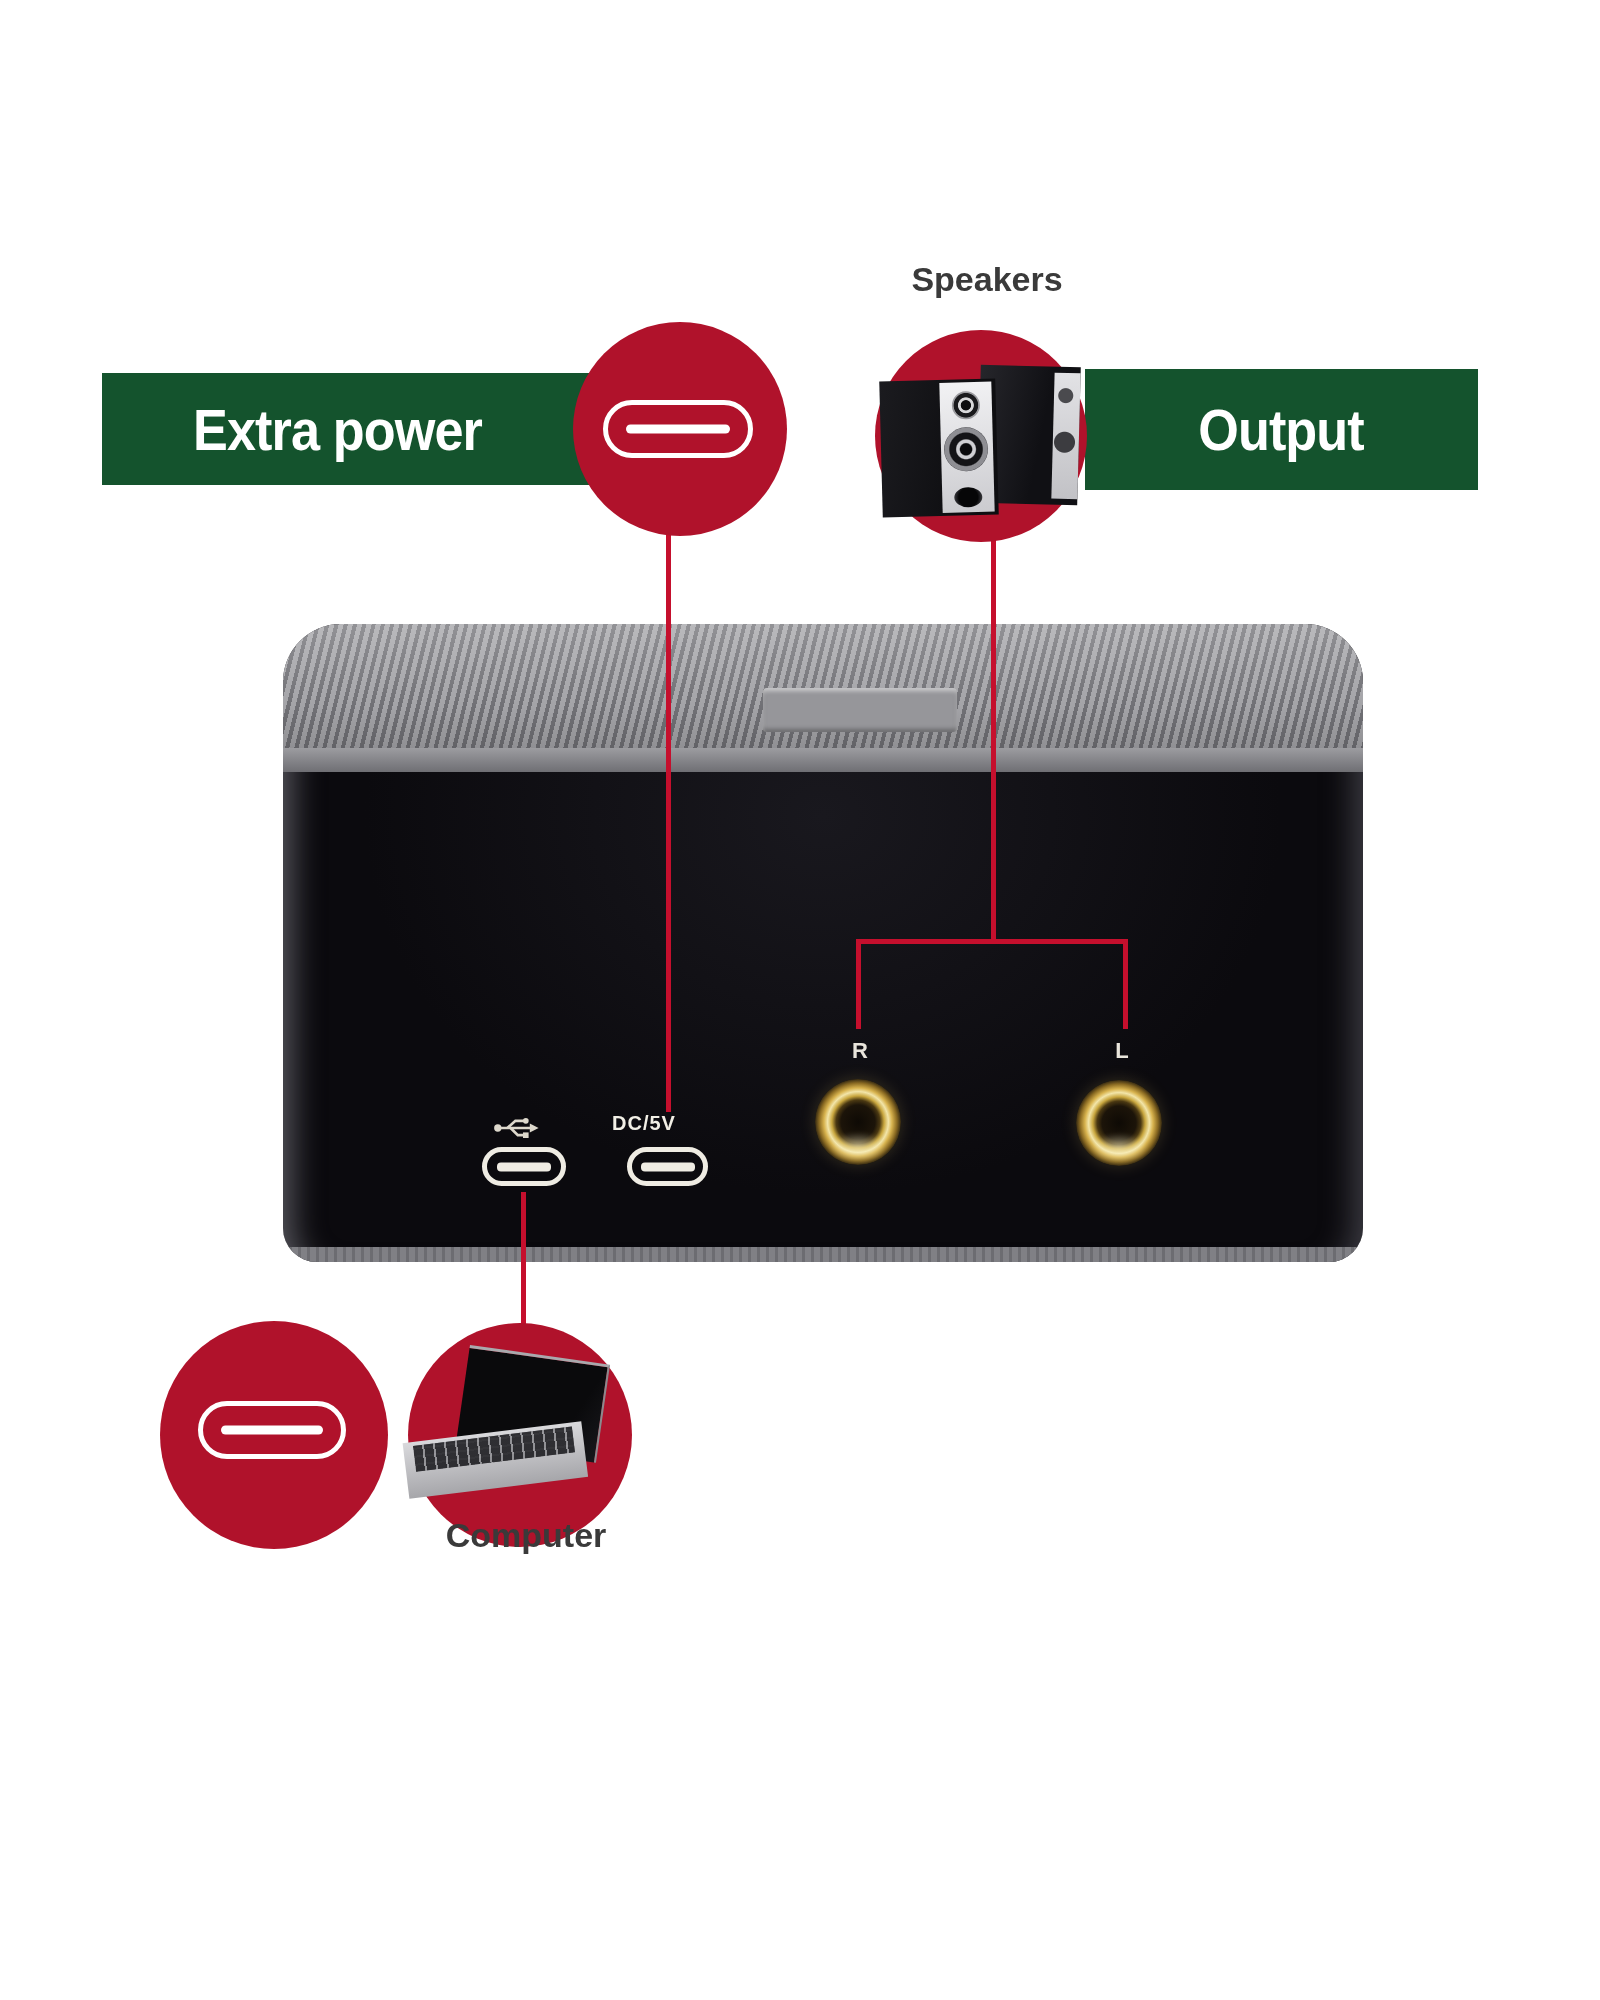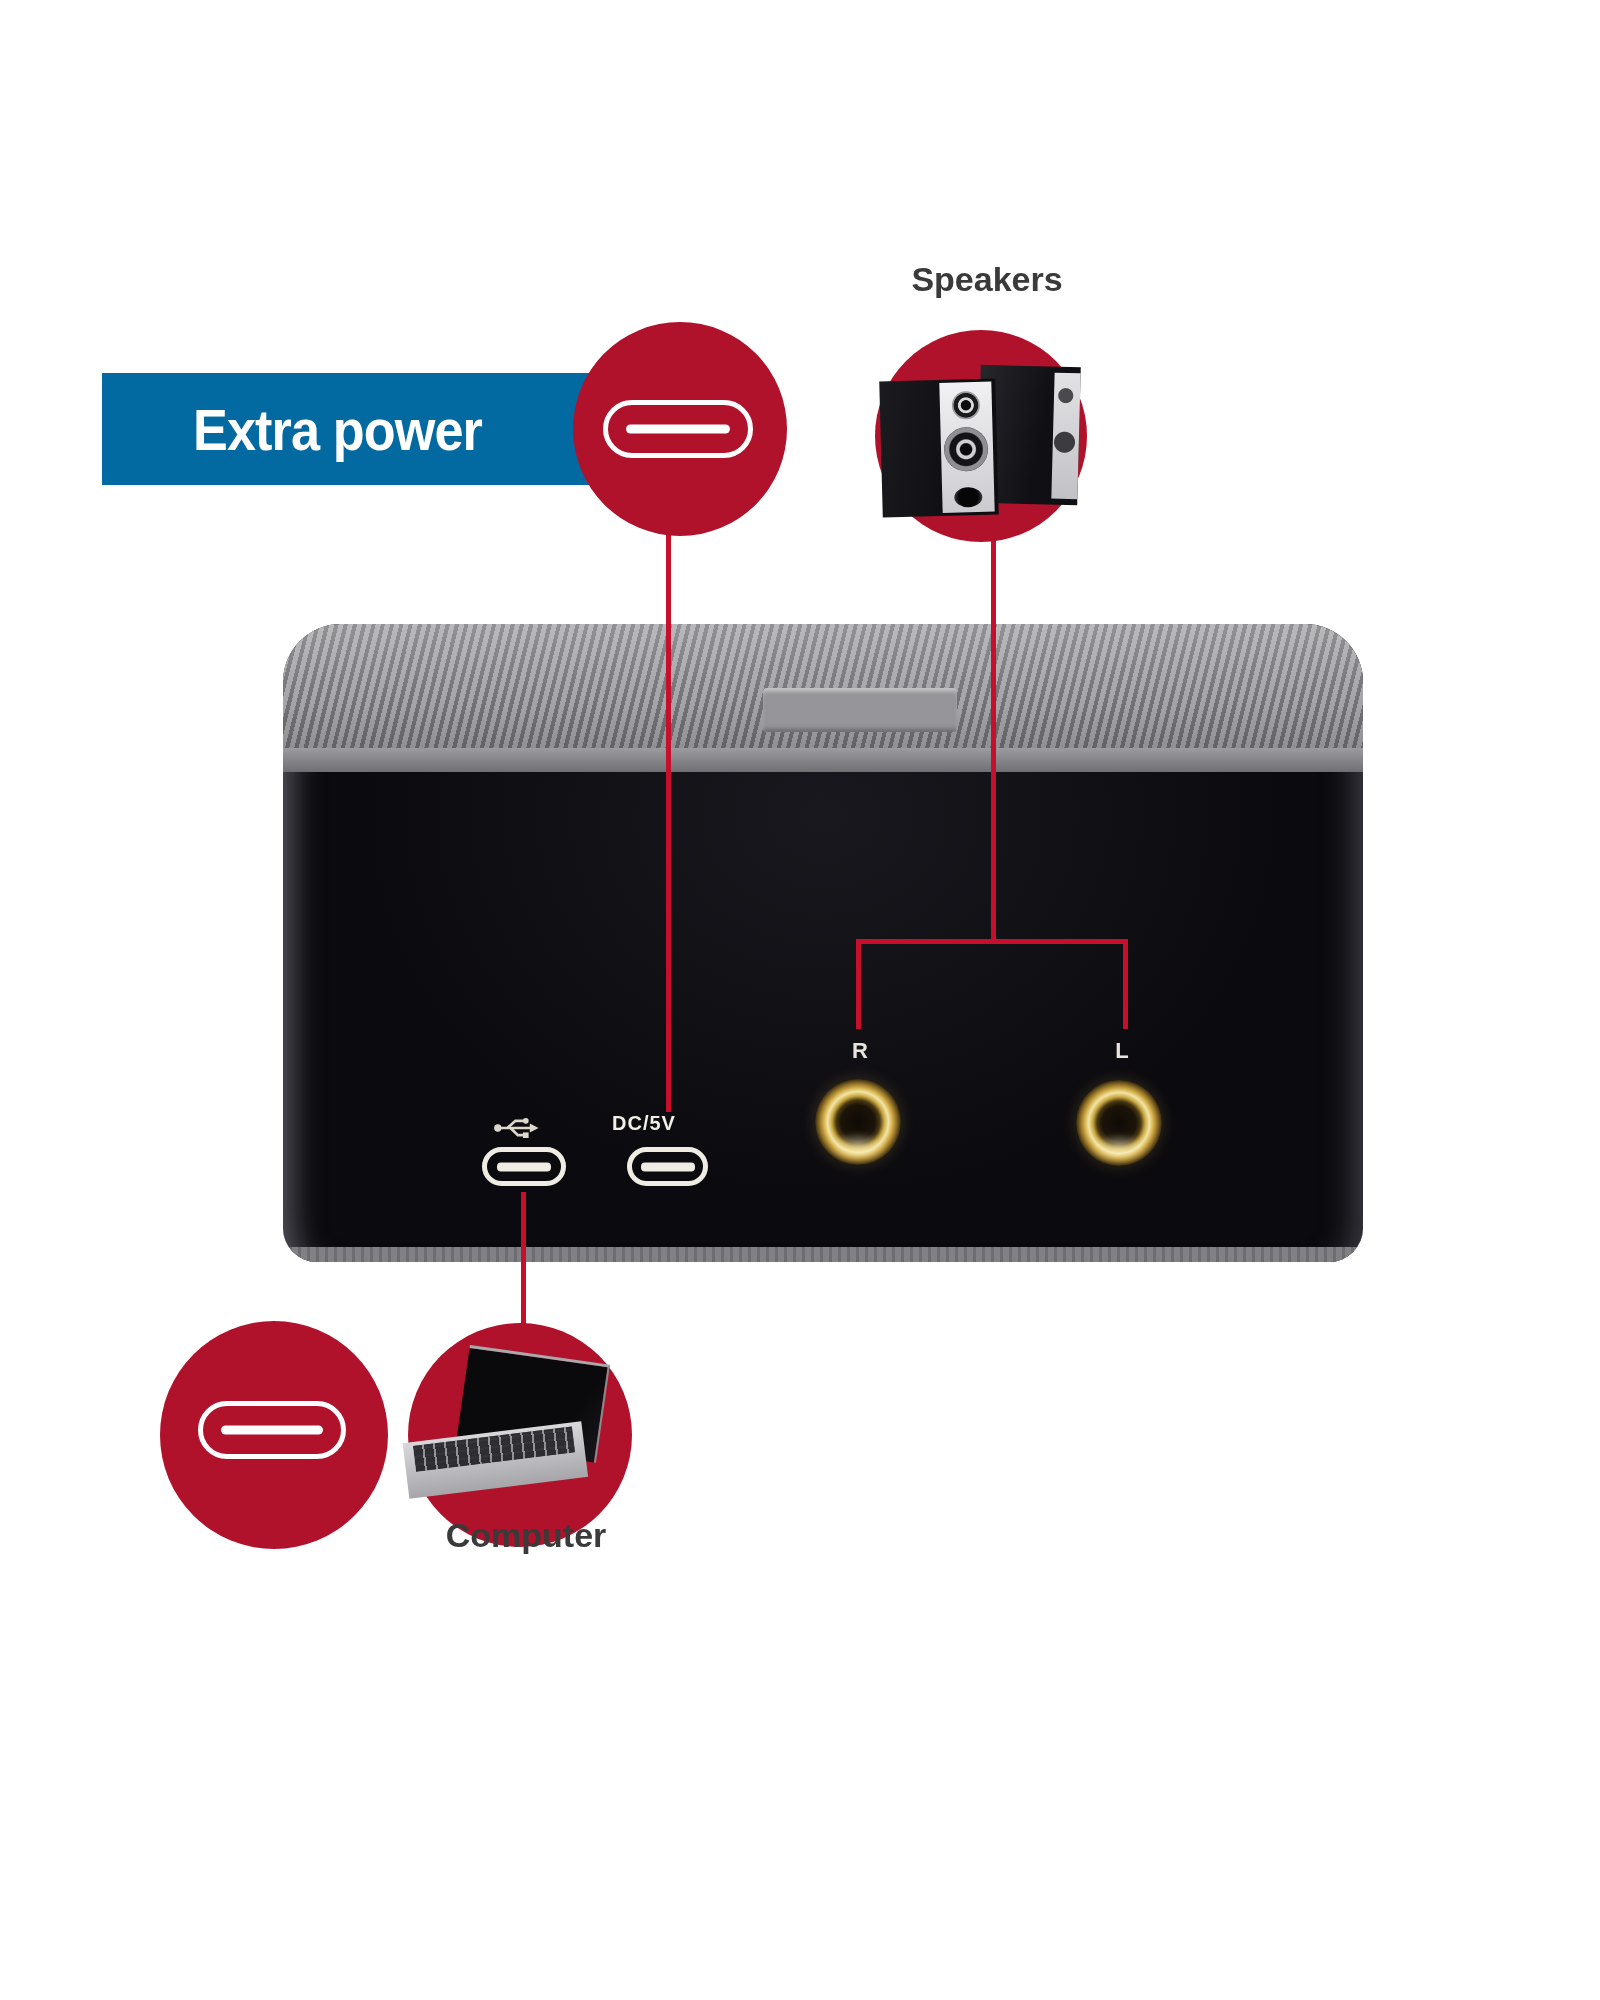--- a/index.html
+++ b/index.html
@@ -2,21 +2,21 @@
 <html><head>
 <meta charset="utf-8">
 <style>
   html,body{margin:0;padding:0;background:#ffffff;}
   *{box-sizing:border-box;}
   #canvas{
     position:relative;width:1600px;height:2000px;background:#ffffff;overflow:hidden;
     font-family:"Liberation Sans", sans-serif;
   }
   
-  .banner{position:absolute;background:#0369a1;z-index:2;display:flex;align-items:center;justify-content:center;}
+  .banner{position:absolute;background:#14532d;z-index:2;display:flex;align-items:center;justify-content:center;}
   .banner .txt{
     color:#ffffff;font-weight:bold;font-size:58px;letter-spacing:-1px;
     transform:scaleX(0.9);transform-origin:center;white-space:nowrap;
   }
   #banner-extra{left:102px;top:373px;width:560px;height:112px;justify-content:flex-start;}
   #banner-extra .txt-wrap{position:absolute;left:0;top:0;width:471px;height:112px;display:flex;align-items:center;justify-content:center;}
   #banner-output{left:1085px;top:369px;width:393px;height:121px;}
   #banner-high{left:560px;top:1372px;width:569px;height:133px;}
   #banner-high .txt-wrap{position:absolute;left:70px;top:0;width:499px;height:133px;display:flex;align-items:center;justify-content:center;}
 
@@ -162,20 +162,23 @@
 
 <div id="canvas">
 
   <div id="label-speakers" class="plain-label">Speakers</div>
 
   <div id="banner-extra" class="banner">
     <div class="txt-wrap">
         <span class="txt">Extra power</span>
       </div>
   </div>
+  <div id="banner-output" class="banner">
+    <span class="txt">Output</span>
+  </div>
 
   <div id="line-dc" class="rline"></div>
   <div id="line-speak" class="rline"></div>
   <div id="line-comp" class="rline"></div>
   <div id="bracket-h" class="rline"></div>
   <div id="bracket-vl" class="rline"></div>
   <div id="bracket-vr" class="rline"></div>
 
   <div id="device">
     <div id="device-top">

